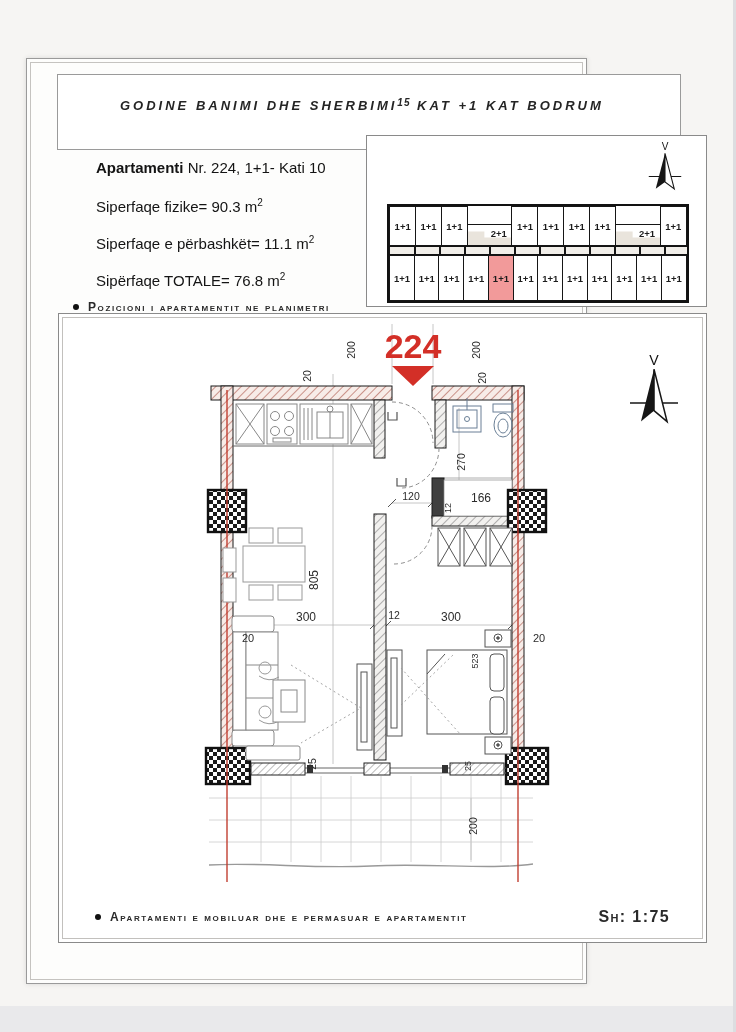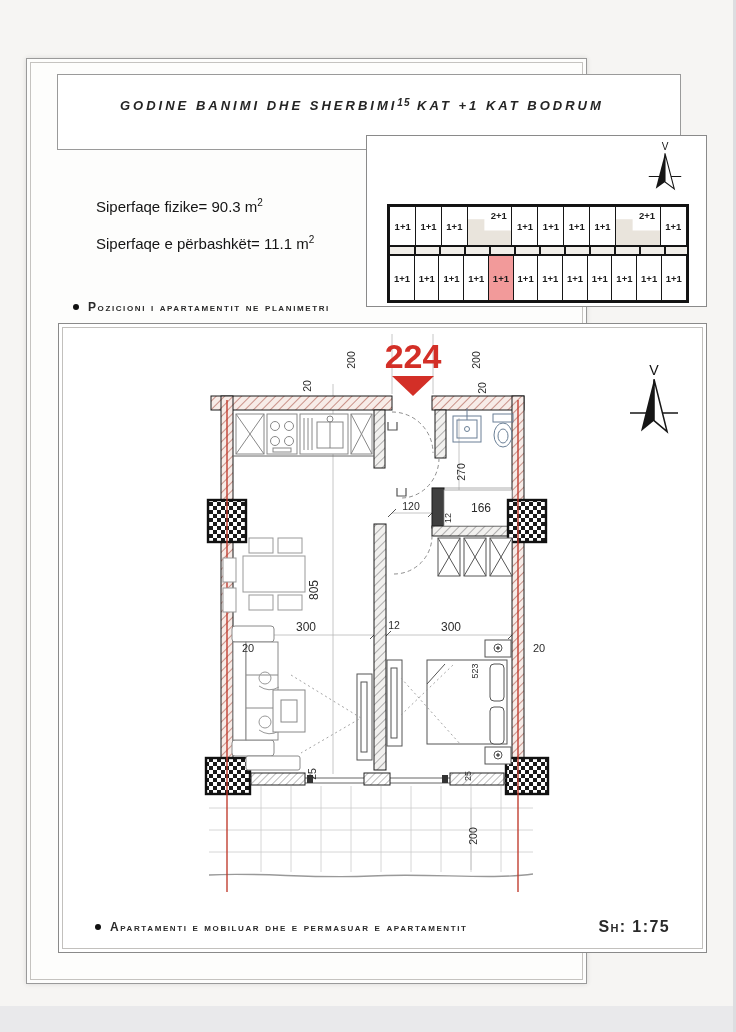--- a/index.html
+++ b/index.html
@@ -39,50 +39,56 @@
   .mini-building{position:absolute;left:20px;top:68px;width:302px;}
   .mini-rows{border:2.5px solid #121212;}
   .mini-row{display:flex;}
   .mini-row-top{height:40px;}
   .mini-row-bottom{height:46px;}
   .mini-corridor{height:7px;border-top:1.5px solid #121212;border-bottom:1.5px solid #121212;background:#f1eee9;
     background-image:repeating-linear-gradient(90deg,#161616 0 1.5px,transparent 1.5px 25px);}
   .mu{flex:1 1 0;box-sizing:border-box;border:1.5px solid #161616;margin-left:-1.5px;position:relative;
       display:flex;align-items:center;justify-content:center;font-size:9.5px;font-weight:700;background:#fff;}
   .mu:first-child{margin-left:0;}
-  .mu.wide{flex:1.75 1 0;}
+  .mu.wide{flex:1.75 1 0;margin-top:18px;}
   .mu.wide span{position:absolute;top:3px;right:5px;}
   .mu.highlight{background:#f29a9a;}
   .stair{position:absolute;inset:0;background:#e9e4dc;clip-path:polygon(0 100%,0 32%,38% 32%,38% 62%,100% 62%,100% 100%);}
 
   
-  .main-box{position:absolute;left:31px;top:264px;width:649px;height:630px;border:1px solid #8a8a8a;box-sizing:border-box;background:#fff;}
+  .main-box{position:absolute;left:31px;top:254px;width:649px;height:630px;border:1px solid #8a8a8a;box-sizing:border-box;background:#fff;}
   .main-box::before{content:"";position:absolute;inset:3px;border:1px solid #c2c0bd;pointer-events:none;}
   .plan-svg{position:absolute;left:2px;top:6px;}
   .main-compass{position:absolute;right:28px;top:38px;}
   .footer-row{position:absolute;left:36px;right:36px;bottom:16px;display:flex;justify-content:space-between;align-items:center;}
   .scale-text{font-variant:small-caps;font-size:16px;letter-spacing:1.4px;font-weight:600;color:#2a2a2a;}
   svg text{font-family:"Liberation Sans",sans-serif;}
 </style>
 </head>
 <body>
 
 <div class="page">
 
   <div class="title-box">
     <div class="title-text">
       <span>GODINE BANIMI DHE SHERBIMI</span><span class="sup">15</span><span> KAT +1 KAT BODRUM</span>
     </div>
   </div>
 
+  <div class="info-line apt-line">
+    <b>Apartamenti</b><span> Nr. 224, 1+1- Kati 10</span>
+  </div>
   <div class="info-line area-0">
     <span>Siperfaqe fizike= 90.3 m</span><span class="sup">2</span>
   </div>
   <div class="info-line area-1">
     <span>Siperfaqe e përbashkët= 11.1 m</span><span class="sup">2</span>
+  </div>
+  <div class="info-line area-2">
+    <span>Sipërfaqe TOTALE= 76.8 m</span><span class="sup">2</span>
   </div>
   <div class="bullet-caption pos-caption">
     <span class="bullet"></span>
     <span class="sc-text">Pozicioni i apartamentit ne  planimetri</span>
   </div>
 
   <div class="mini-box">
     <svg class="mini-compass" width="34" height="56" viewBox="0 0 44 70">
       <text x="22" y="12" text-anchor="middle" font-size="13" fill="#111">V</text>
       <line x1="1" y1="46" x2="43" y2="46" stroke="#161616" stroke-width="1.4"></line>

